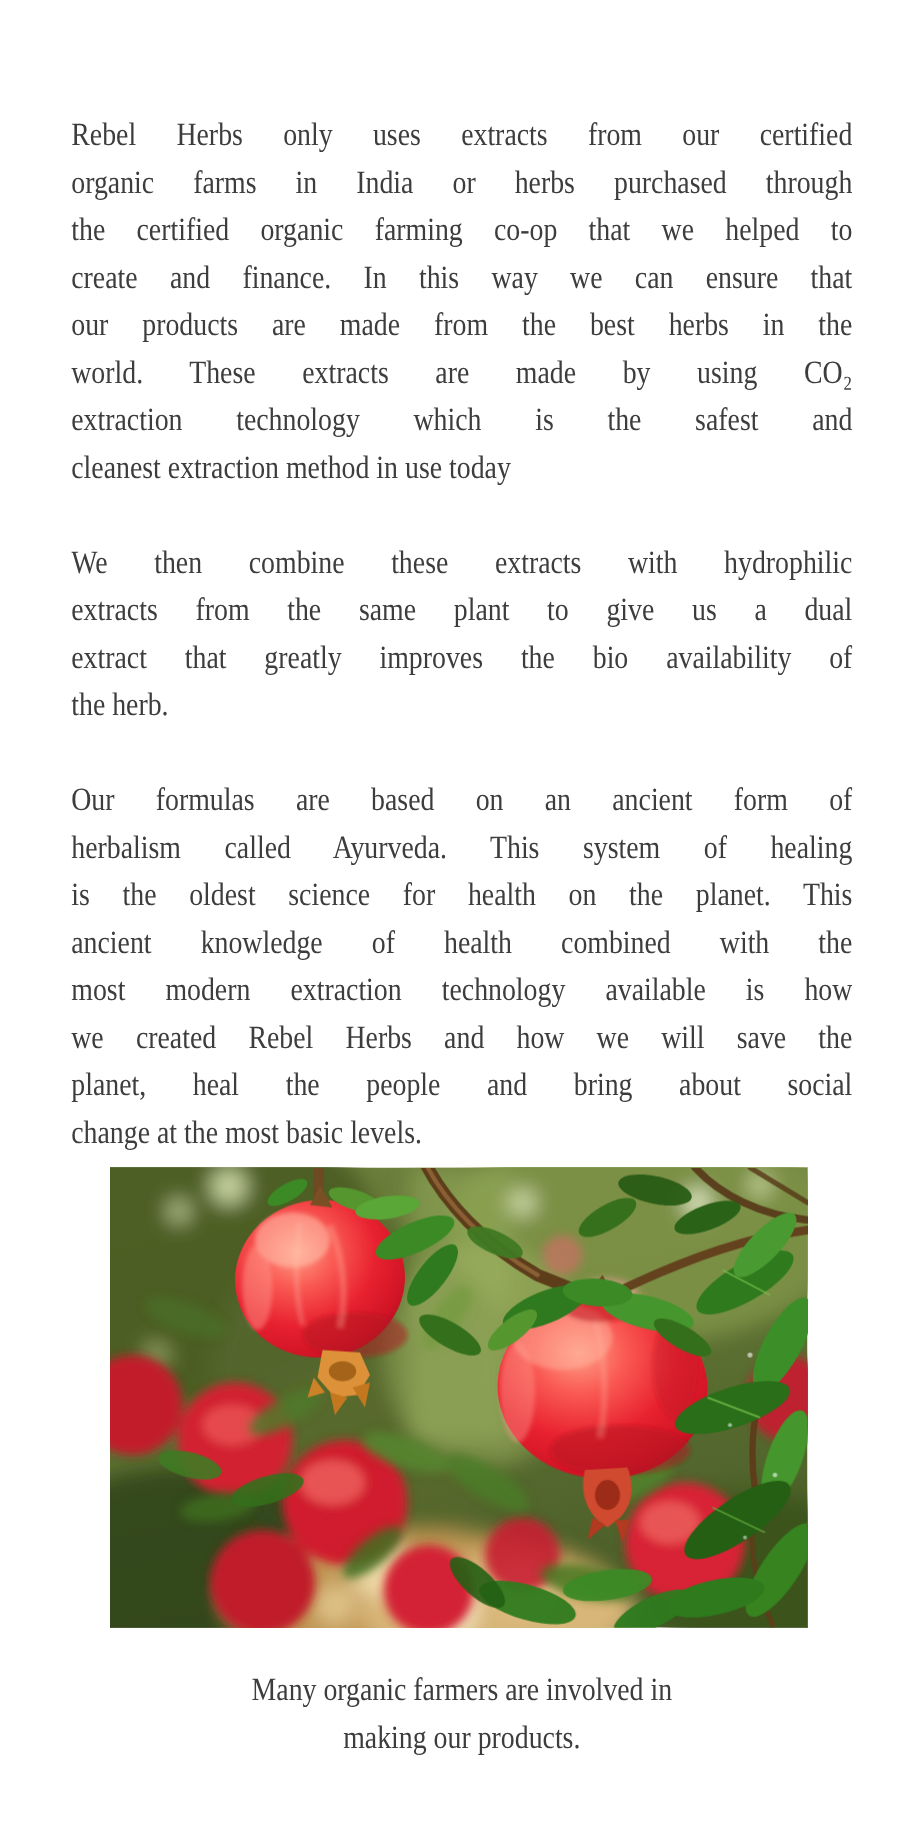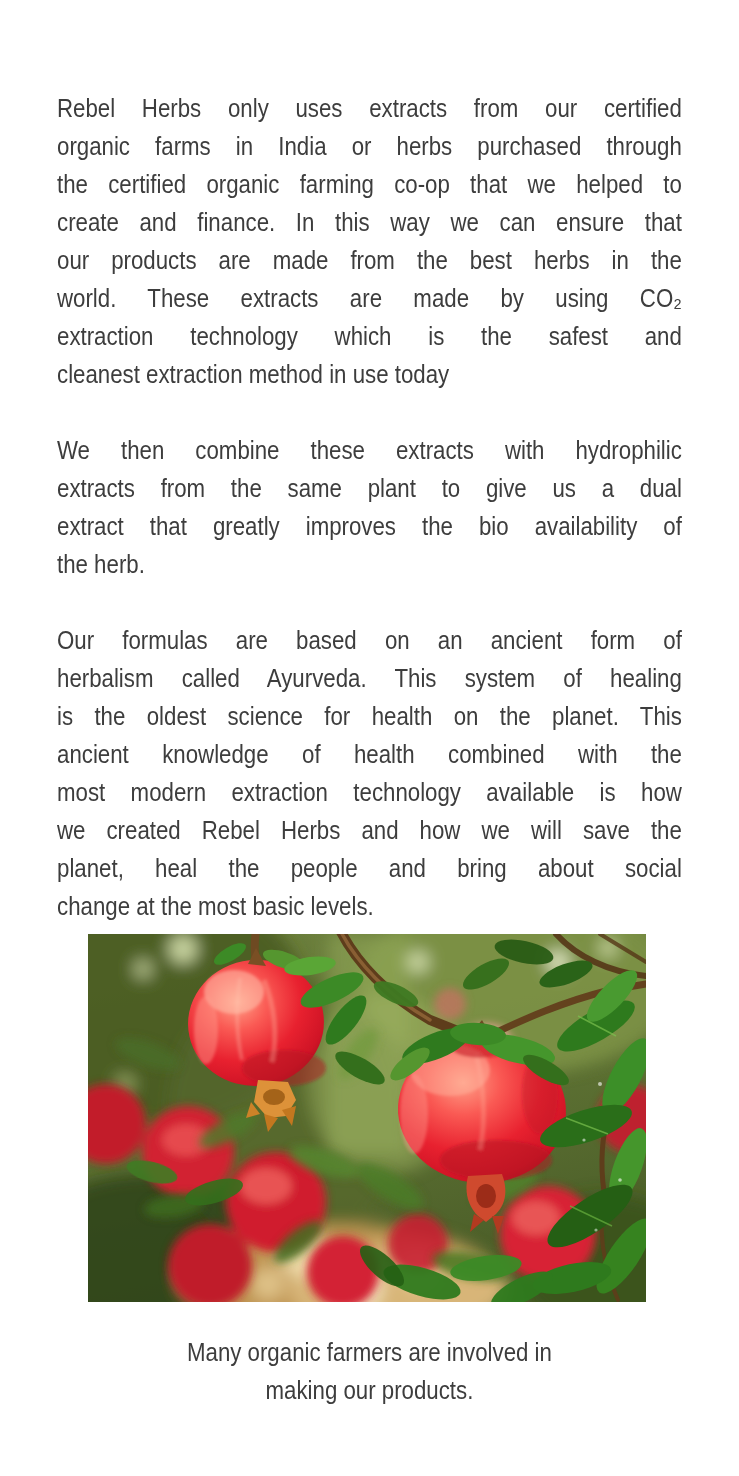--- a/index.html
+++ b/index.html
@@ -2,21 +2,21 @@
 <html style="--pomegranate-red: #e8212f; --pomegranate-highlight: #ff9e86; --leaf-green: #2f7a1e; --olive-background: #5f7334; --branch-brown: #64421e; --ground-tan: #c59a5c;"><head>
 <meta charset="utf-8">
 <style>
   html, body { margin: 0; padding: 0; background: #ffffff; }
   .page {
     position: relative;
     width: 739px;
     height: 1476px;
     background: #ffffff;
     overflow: hidden;
-    font-family: Liberation Sans, sans-serif;
+    font-family: Liberation Serif, serif;
     color: #3d3d3d;
   }
   
   .body-text {
     position: absolute;
     left: 57px;
     top: 89px;
     width: 730px;
     transform: scaleX(0.856);
     transform-origin: 0 0;

